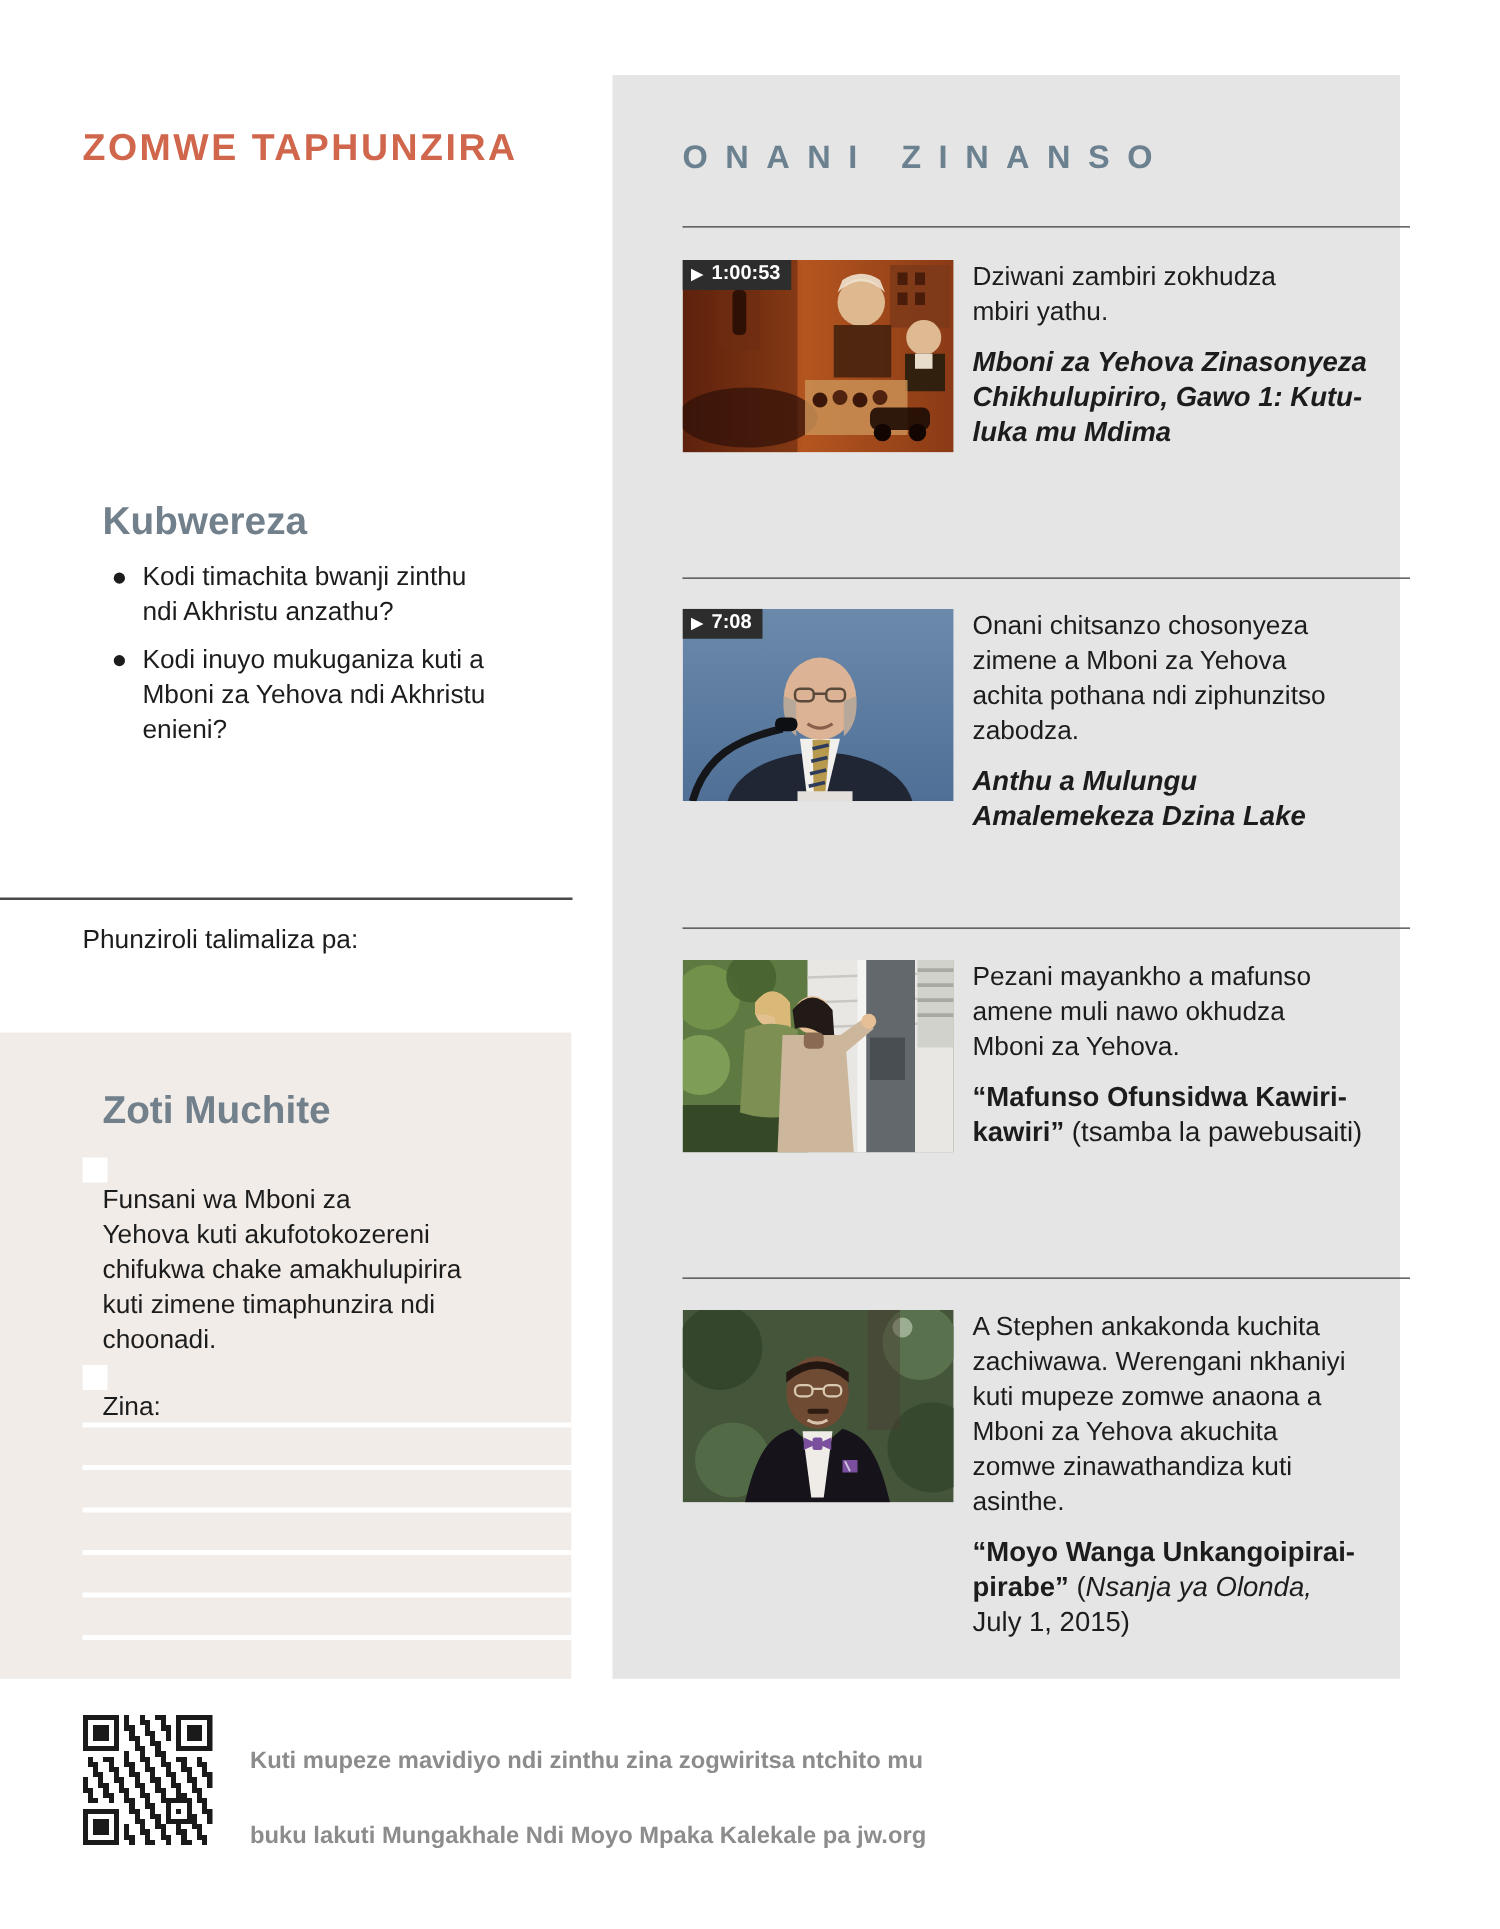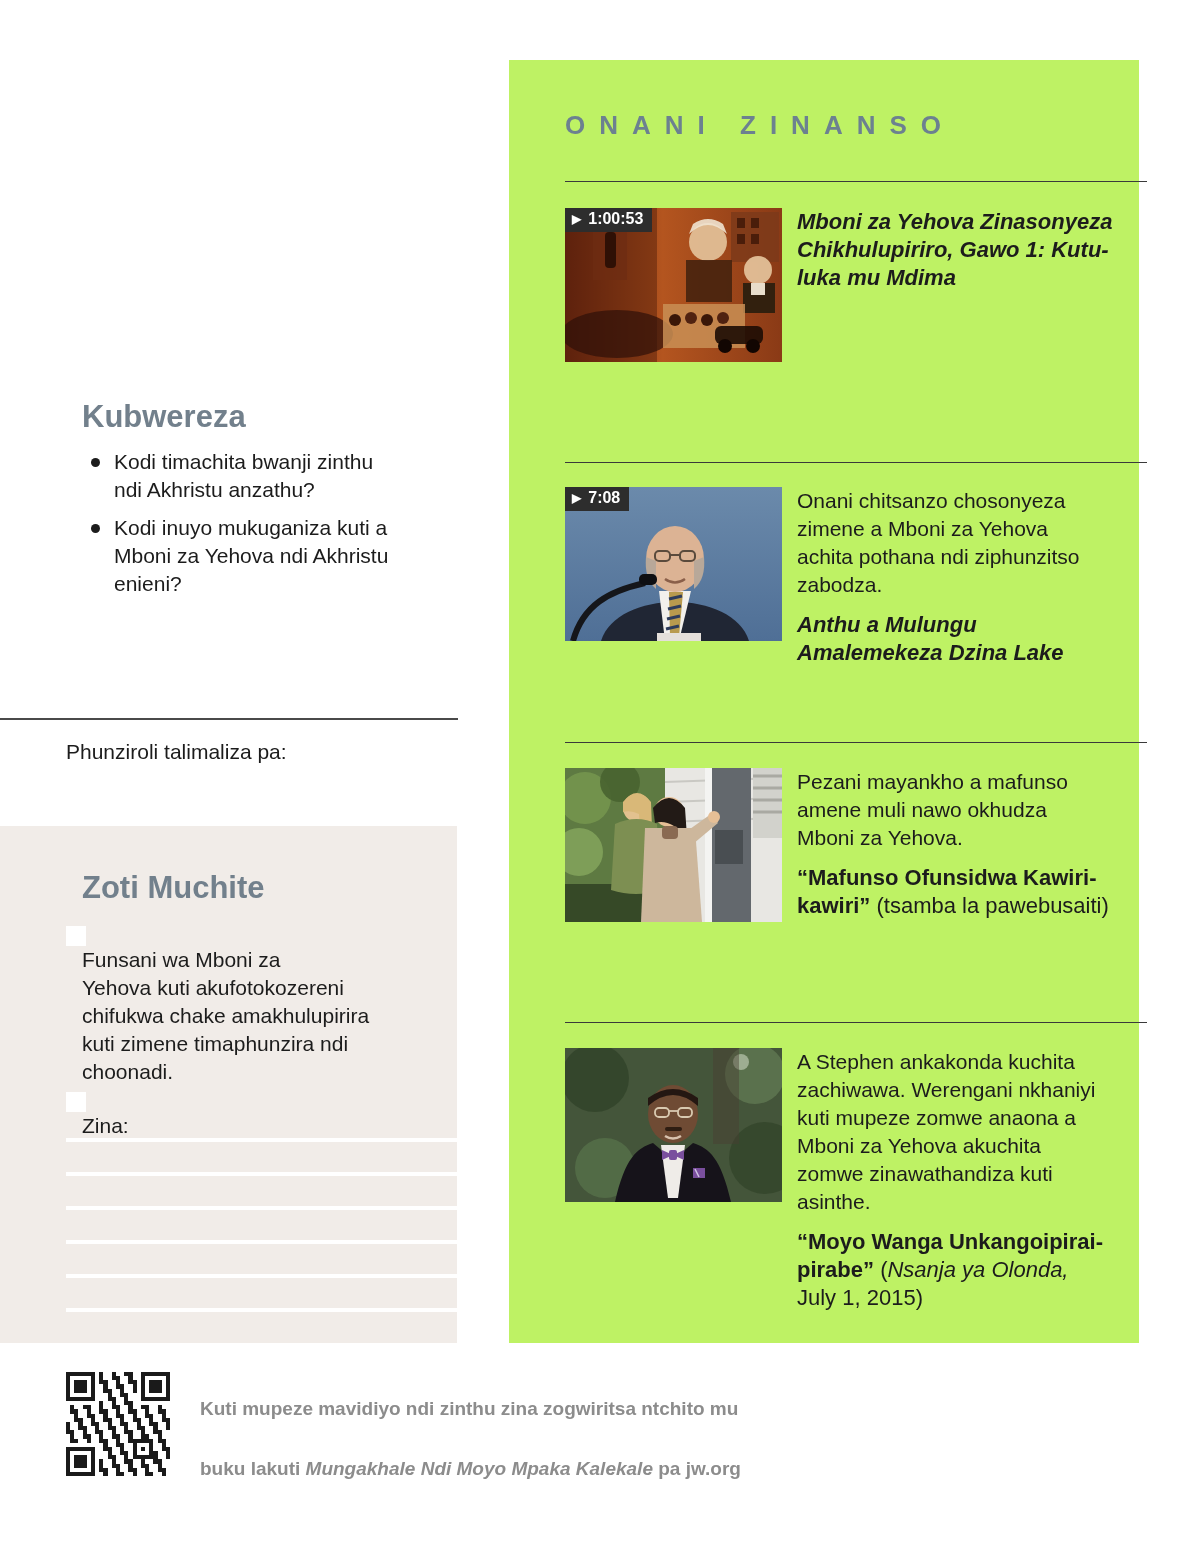--- a/index.html
+++ b/index.html
@@ -24,21 +24,21 @@
   .todo-h{position:absolute;left:66px;top:28px;}
   .task{position:absolute;left:66px;display:flex;flex-direction:column;}
   .task-1{top:96px}
   .task-2{top:262px}
   .checkbox{width:20px;height:20px;background:#ffffff;flex:0 0 auto;margin-top:4px;}
   .task p{margin:0 0 0 16px;font-size:21px;line-height:28px;width:330px;}
   .writing-lines{position:absolute;left:66px;top:312px;width:391px;height:180px;}
   .wline{position:absolute;left:0;width:100%;height:4px;background:#ffffff;}
 
   
-  .right-panel{position:absolute;left:509px;top:60px;width:630px;height:1283px;background:#bef264;}
+  .right-panel{position:absolute;left:490px;top:60px;width:630px;height:1283px;background:#e5e5e5;}
   .see-also-h{position:absolute;left:56px;top:50px;margin:0;font-size:26px;font-weight:700;
               letter-spacing:14px;color:#6c8190;}
   .divider{position:absolute;left:56px;width:582px;height:0;border-top:1.5px solid #3a3a3a;}
   .d1{top:121px}.d2{top:402px}.d3{top:682px}.d4{top:962px}
   .item{position:absolute;left:56px;display:flex;}
   .i1{top:148px}.i2{top:427px}.i3{top:708px}.i4{top:988px}
   .thumb{position:relative;width:217px;height:154px;margin:0;flex:0 0 auto;overflow:hidden;}
   .thumb svg{width:100%;height:100%;display:block;}
   .badge{position:absolute;left:0;top:0;margin:0;background:#2d2d2d;color:#fff;font-size:16px;
          font-weight:700;padding:3px 9px 5px 7px;display:flex;align-items:center;gap:7px;line-height:1;}
@@ -49,27 +49,28 @@
   .title-italic{font-style:italic;}
   .roman{font-weight:400;font-style:normal;}
   .roman-em{font-weight:400;font-style:italic;}
 
   
   #qr{position:absolute;left:66px;top:1372px;width:104px;height:104px;}
   #qr rect{fill:#1a1a1a;shape-rendering:crispEdges;}
   #qr rect.w{fill:#ffffff;}
   .caption{position:absolute;left:200px;top:1394px;width:580px;margin:0;font-size:19px;
            line-height:30px;font-weight:700;color:#8c8c8c;}
-  .caption .it{font-style:italic;}
+  .caption .it{}
 </style>
 </head>
 <body>
 
 <div class="page">
 
+  <h1 class="h1-accent">ZOMWE TAPHUNZIRA</h1>
 
 
   <h2 class="h2-slate review-h">Kubwereza</h2>
 
   <ul class="bullets">
     <li class="pre">Kodi timachita bwanji zinthu
 ndi Akhristu anzathu?</li>
     <li class="pre">Kodi inuyo mukuganiza kuti a
 Mboni za Yehova ndi Akhristu
 enieni?</li>
@@ -145,20 +146,22 @@
           <rect x="150" y="118" width="48" height="18" rx="6" fill="#1d0c04" opacity="0.9"></rect>
           <circle cx="160" cy="138" r="7" fill="#120602"></circle>
             <circle cx="188" cy="138" r="7" fill="#120602"></circle>
         </svg>
         <figcaption class="badge">
           <span class="play">▶</span>
           <span>1:00:53</span>
         </figcaption>
       </figure>
       <div class="txt">
+        <p class="desc pre">Dziwani zambiri zokhudza
+mbiri yathu.</p>
         <p class="title title-italic pre">Mboni za Yehova Zinasonyeza
 Chikhulupiriro, Gawo 1: Kutu-
 luka mu Mdima</p>
       </div>
     </article>
 
     <div class="divider d2"></div>
 
     <article class="item i2">
       <figure class="thumb">

